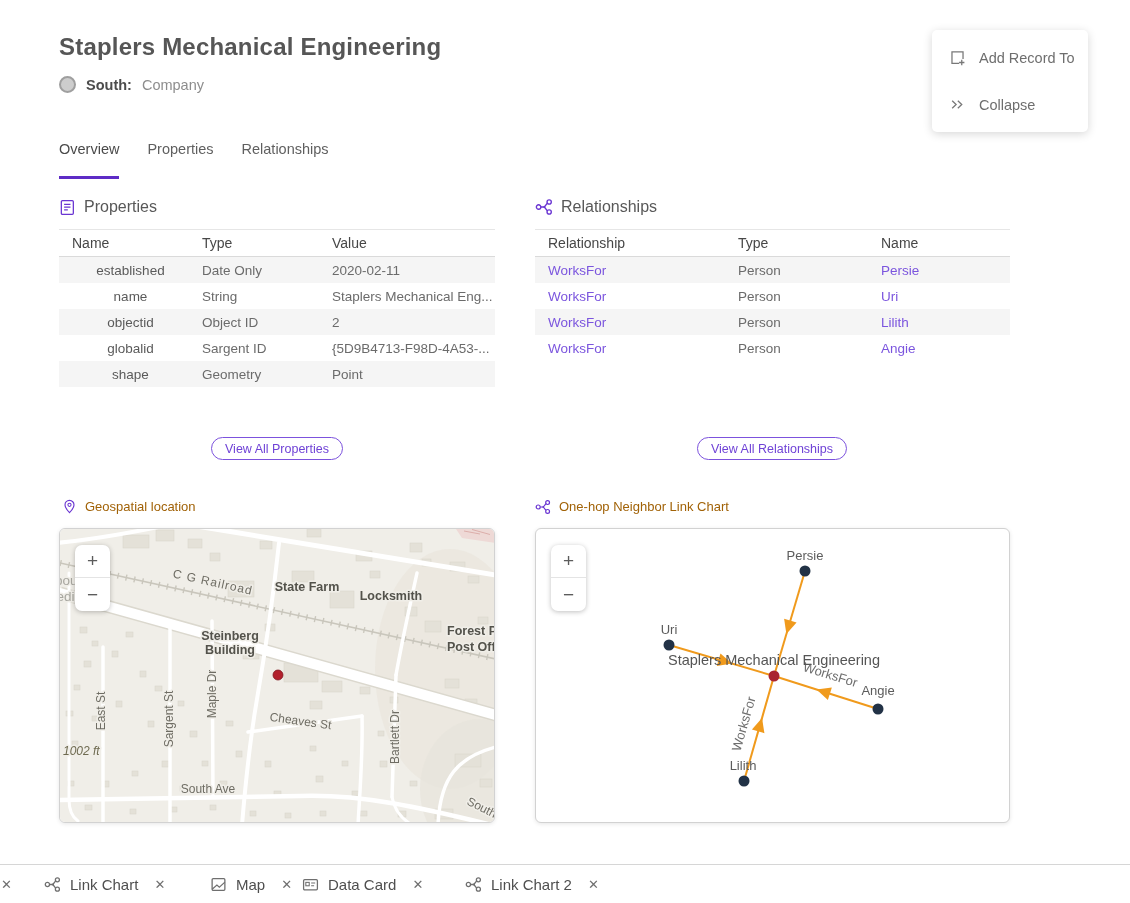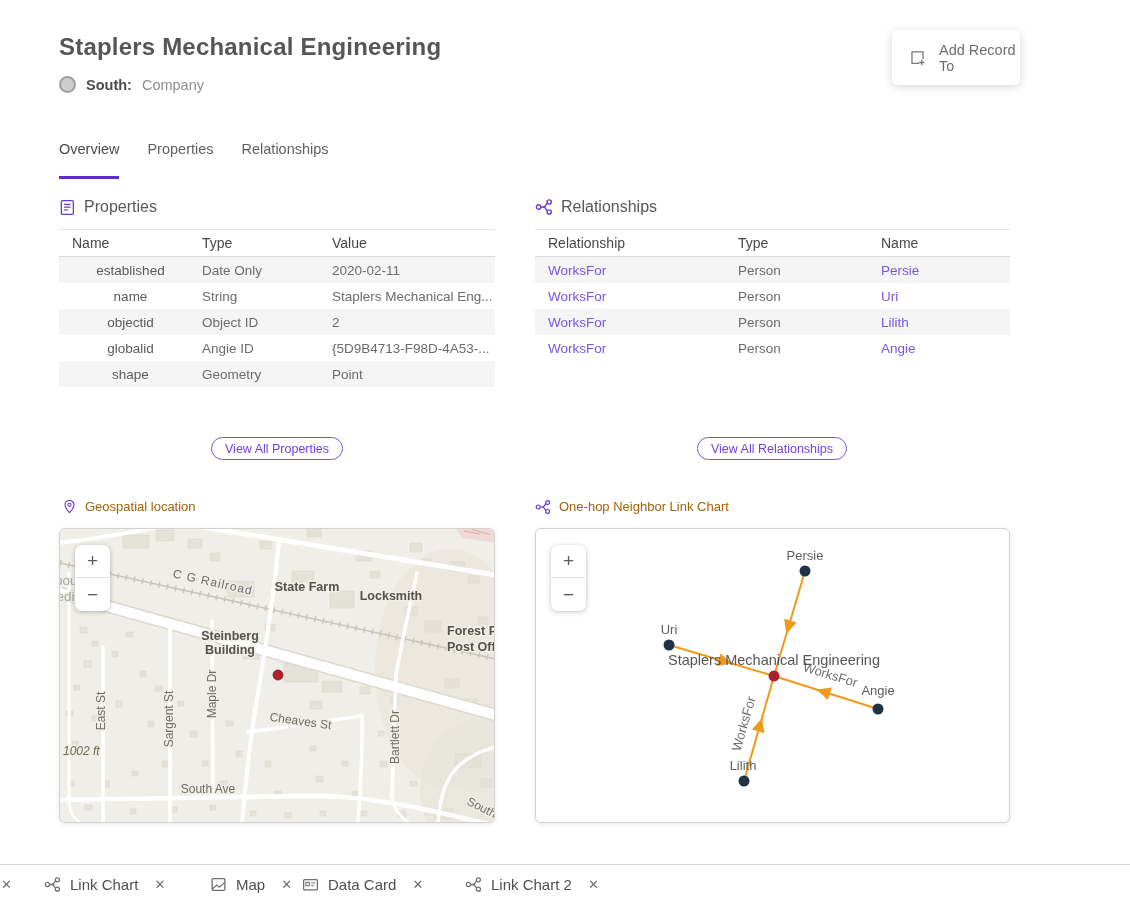--- a/index.html
+++ b/index.html
@@ -8,21 +8,21 @@
   .page { position:absolute; inset:0; }
 
   
   .title { position:absolute; left:59px; top:33px; font-size:24px; font-weight:bold; color:#565656; letter-spacing:.2px; }
   .entity-row { position:absolute; left:59px; top:76px; display:flex; align-items:center; gap:10px; font-size:14.5px; }
   .entity-dot { width:17px; height:17px; border-radius:50%; background:#cdcdcd; border:2px solid #9f9f9f; }
   .entity-label { font-weight:bold; color:#4c4c4c; }
   .entity-value { color:#8d8d8d; }
 
   
-  .ctx-menu { position:absolute; left:892px; top:30px; width:128px; background:#fff; border-radius:5px;
+  .ctx-menu { position:absolute; left:932px; top:30px; width:156px; background:#fff; border-radius:5px;
               box-shadow:0 2px 10px rgba(0,0,0,.16); padding:4px 0; }
   .ctx-item { display:flex; align-items:center; gap:13px; height:47px; padding-left:17px; font-size:14.5px; color:#6e6e6e; cursor:pointer; }
   .ctx-item svg { flex:none; }
 
   
   .tabs { position:absolute; left:59px; top:141px; display:flex; gap:28px; font-size:14.5px; color:#5f5f5f; }
   .tab { padding-bottom:19px; border-bottom:3px solid transparent; cursor:pointer; }
   .tab.active { color:#4a4a4a; border-bottom-color:#5e2cc6; }
 
   
@@ -91,20 +91,26 @@
   </div>
 
   <div class="ctx-menu">
     <div class="ctx-item">
       <svg width="17" height="17" viewBox="0 0 16 16">
         <path d="M9.5,13.5 H2.8 V2.8 H13.2 v6.7" fill="none" stroke="#787878" stroke-width="1.2"></path>
         <path d="M12,10.2 v5 M9.5,12.7 h5" fill="none" stroke="#787878" stroke-width="1.2"></path>
       </svg>
       <span>Add Record To</span>
     </div>
+    <div class="ctx-item">
+      <svg width="17" height="17" viewBox="0 0 16 16">
+        <path d="M3,4.5 L6.7,8 L3,11.5 M8.3,4.5 L12,8 L8.3,11.5" fill="none" stroke="#787878" stroke-width="1.2"></path>
+      </svg>
+      <span>Collapse</span>
+    </div>
   </div>
 
   <div class="tabs">
     <div class="tab active">Overview</div>
     <div class="tab">Properties</div>
     <div class="tab">Relationships</div>
   </div>
 
   <div class="sec-hdr" style="left:59px; top:198px;">
     <svg width="17" height="17" viewBox="0 0 16 16">
@@ -129,21 +135,21 @@
       <div class="cell p-c2">String</div>
       <div class="cell p-c3">Staplers Mechanical Eng...</div>
     </div>
     <div class="tbl-row">
       <div class="cell p-c1 cell-dark">objectid</div>
       <div class="cell p-c2">Object ID</div>
       <div class="cell p-c3">2</div>
     </div>
     <div class="tbl-row">
       <div class="cell p-c1 cell-dark">globalid</div>
-      <div class="cell p-c2">Angie ID</div>
+      <div class="cell p-c2">Sargent ID</div>
       <div class="cell p-c3">{5D9B4713-F98D-4A53-...</div>
     </div>
     <div class="tbl-row">
       <div class="cell p-c1 cell-dark">shape</div>
       <div class="cell p-c2">Geometry</div>
       <div class="cell p-c3">Point</div>
     </div>
   </div>
   <button class="viewall" style="left:277px;">View All Properties</button>
 

